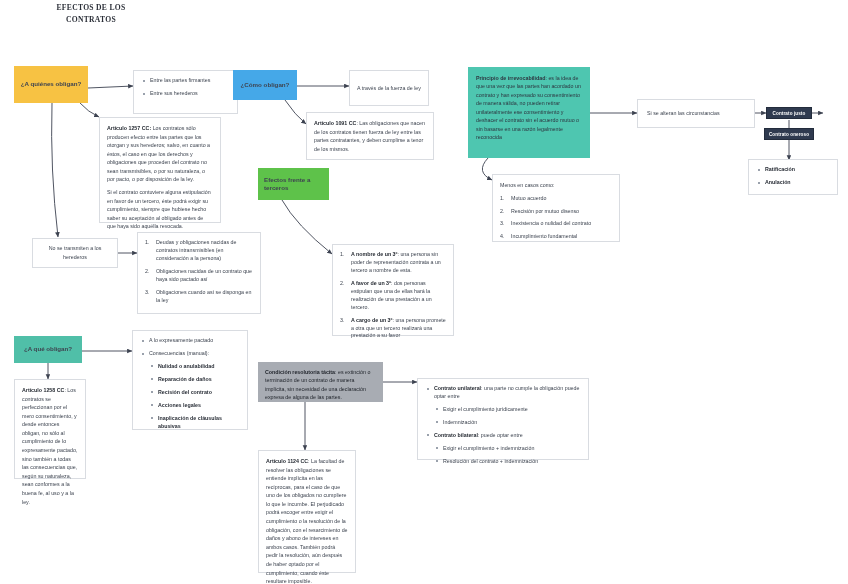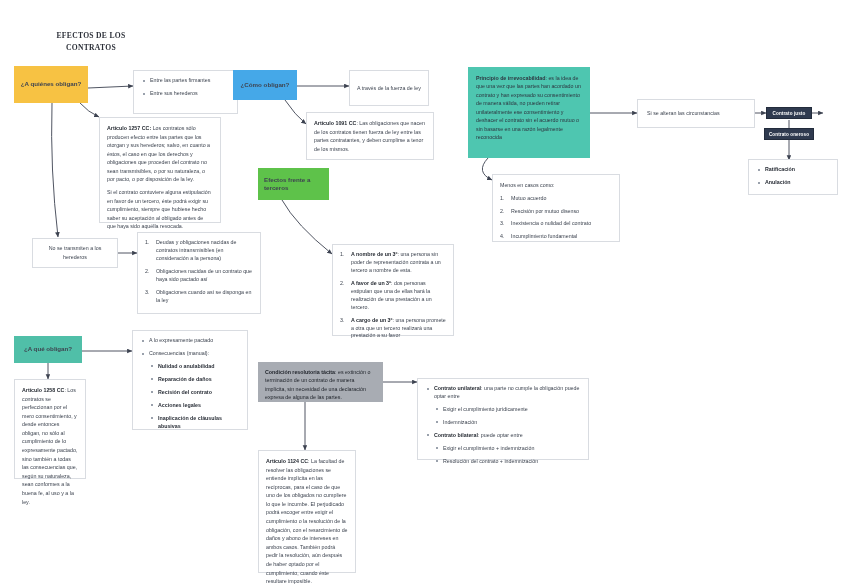--- a/index.html
+++ b/index.html
@@ -139,21 +139,21 @@
 
       <path d="M383,382 L417,382"></path>
 
       <path d="M305,401 L305,450"></path>
     </g>
     <g stroke="#3c4250" stroke-width="0.9" fill="none">
       <path d="M789,120 L789,130"></path>
     </g>
   </svg>
 
-  <div class="node title" style="left:32px;top:30px;width:118px;font-family:Liberation Serif, serif;">EFECTOS DE LOS CONTRATOS</div>
+  <div class="node title" style="left:32px;top:2px;width:118px;font-family:Liberation Serif, serif;">EFECTOS DE LOS CONTRATOS</div>
 
   <div class="node pill yellow" style="left:14px;top:66px;width:74px;height:37px;">¿A quiénes obligan?</div>
 
   <div class="node card" style="left:133px;top:70px;width:105px;height:44px;">
     <ul class="bul">
       <li>Entre las partes firmantes</li>
       <li>Entre sus herederos</li>
     </ul>
   </div>
 

